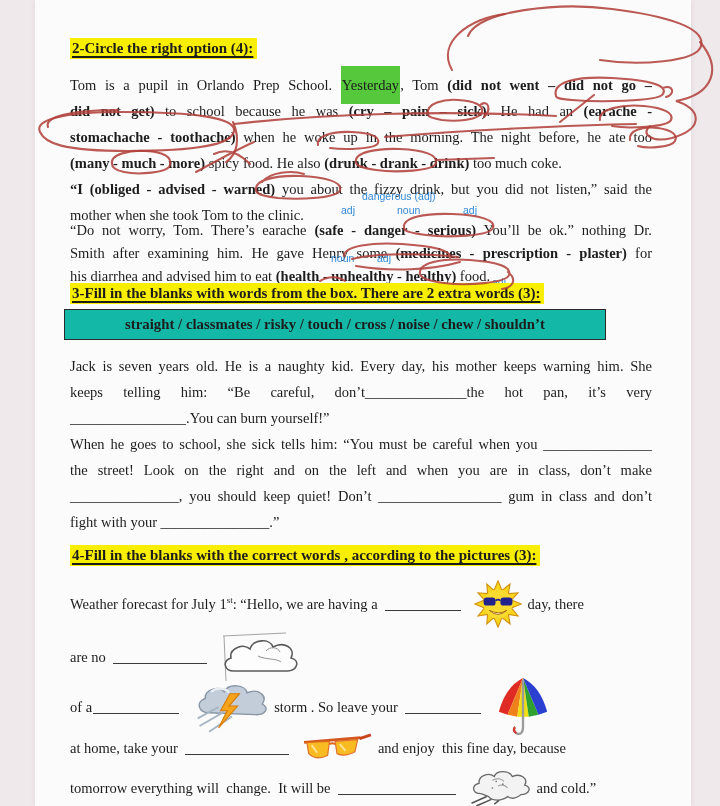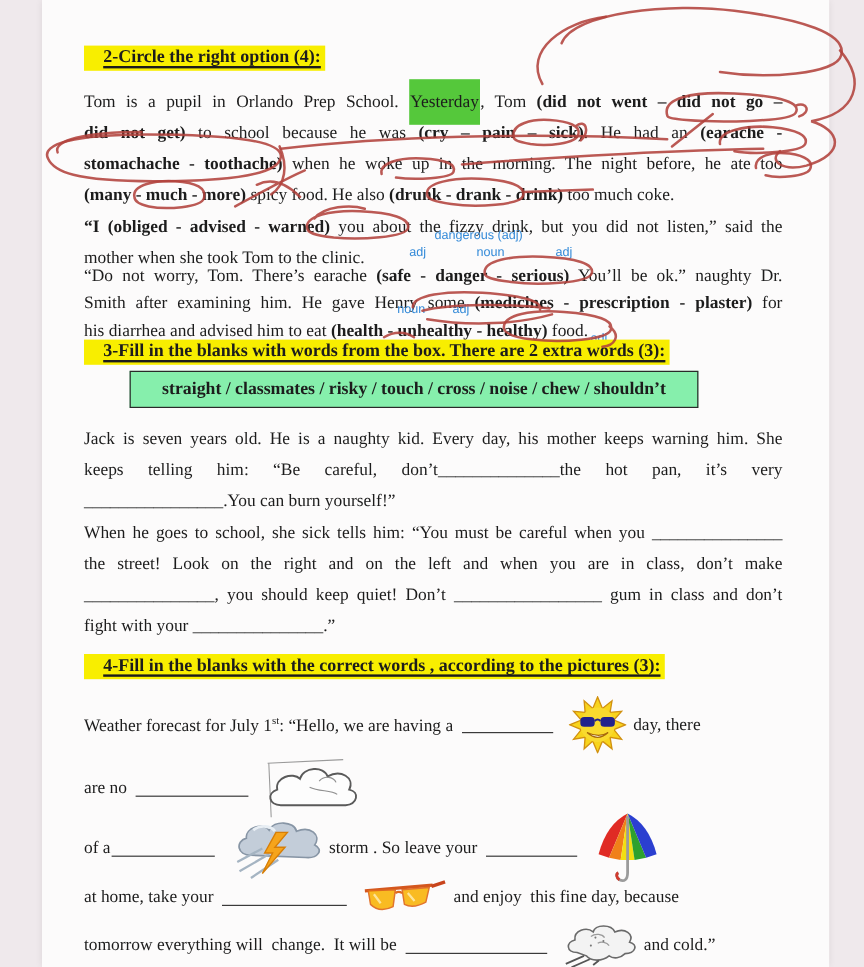--- a/index.html
+++ b/index.html
@@ -5,23 +5,23 @@
   * { margin:0; padding:0; box-sizing:border-box; }
   html,body { width:720px; height:806px; overflow:hidden; }
   body { background:#efe9ec; font-family:"Liberation Serif", serif; color:#1c1c1c; position:relative; }
   .paper { position:absolute; left:35px; top:0; width:656px; height:806px; background:#fcfbfb; box-shadow:0 0 6px rgba(0,0,0,.08); }
   .ln { position:absolute; left:70px; width:582px; font-size:14.5px; line-height:18px; white-space:nowrap; }
   .wrap { white-space:normal; }
   .j { text-align:justify; text-align-last:justify; white-space:normal; }
   .b { font-weight:bold; }
   .hlG { background:#55c83b; padding:11px 1px; }
   .heading { position:absolute; left:70px; font-size:15px; font-weight:bold; white-space:nowrap; }
-  .heading span { background:#f8ee00; text-decoration:underline; text-decoration-thickness:1.5px; text-underline-offset:3px; padding:2px 4px 3px 16px; }
+  .heading span { background:#f8ee00; text-decoration:underline; text-decoration-thickness:1.5px; text-underline-offset:3px; padding:2px 4px 3px 2px; }
   .blue { position:absolute; font-family:"Liberation Sans", sans-serif; font-size:10.5px; color:#338ad8; white-space:nowrap; }
-  .wordbox { position:absolute; left:64px; top:309px; width:474px; height:31px; border:1.6px solid #2a2a2a; display:flex; align-items:center; justify-content:center; font-size:14.8px; font-weight:bold; background:#86efac;margin-left:44px; }
+  .wordbox { position:absolute; left:64px; top:309px; width:542px; height:31px; border:1.6px solid #2a2a2a; display:flex; align-items:center; justify-content:center; font-size:14.8px; font-weight:bold; background:#14b8a6; }
   .wrow { position:absolute; left:70px; width:585px; display:flex; align-items:center; font-size:14.5px; white-space:pre; }
   .blank { display:inline-block; border-bottom:1.3px solid #3a3a3a; height:14px; margin:0 7px; flex:none; }
   .blank.tight { margin-left:1px; }
   .icn { flex:none; margin:0 6px; }
   sup { font-size:9px; }
   svg.overlay { position:absolute; left:0; top:0; pointer-events:none; }
   .redpen path { fill:none; stroke:#b2423c; stroke-width:2.1; stroke-linecap:round; opacity:.88; }
 </style>
 </head>
 <body>
@@ -35,21 +35,21 @@
 <div class="ln j" style="top:102px"><span class="b">did not get)</span><span> to school because he was </span><span class="b">(cry – pain – sick)</span><span>.  He had an </span><span class="b">(earache -</span></div>
 
 <div class="ln j" style="top:128px"><span class="b">stomachache - toothache)</span><span> when he woke up in the morning. The night before, he ate too</span></div>
 
 <div class="ln wrap" style="top:154px"><span class="b">(many - much - more)</span><span> spicy food. He also </span><span class="b">(drunk - drank - drink)</span><span> too much coke.</span></div>
 
 <div class="ln j" style="top:180px"><span class="b">“I (obliged - advised - warned)</span><span> you about the fizzy drink, but you did not listen,” said the</span></div>
 
 <div class="ln wrap" style="top:206px"><span>mother when she took Tom to the clinic.</span></div>
 
-<div class="ln j" style="top:221px"><span>“Do not worry, Tom. There’s earache </span><span class="b">(safe - danger - serious)</span><span> You’ll be ok.” naughty Dr.</span></div>
+<div class="ln j" style="top:221px"><span>“Do not worry, Tom. There’s earache </span><span class="b">(safe - danger - serious)</span><span> You’ll be ok.” nothing Dr.</span></div>
 
 <div class="ln j" style="top:244px"><span>Smith after examining him. He gave Henry some </span><span class="b">(medicines - prescription - plaster)</span><span> for</span></div>
 
 <div class="ln wrap" style="top:267px"><span>his diarrhea and advised him to eat </span><span class="b">(health - unhealthy - healthy)</span><span> food.</span></div>
 
 <span class="blue" style="left:362px; top:190px">dangerous (adj)</span>
 <span class="blue" style="left:341px; top:204px">adj</span>
 <span class="blue" style="left:397px; top:204px">noun</span>
 <span class="blue" style="left:463px; top:204px">adj</span>
 <span class="blue" style="left:331px; top:252px">noun</span>

